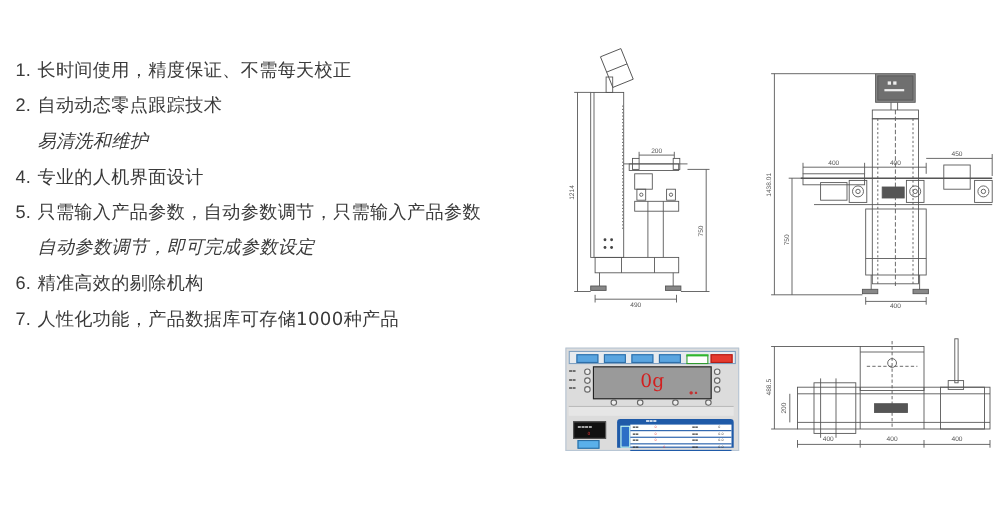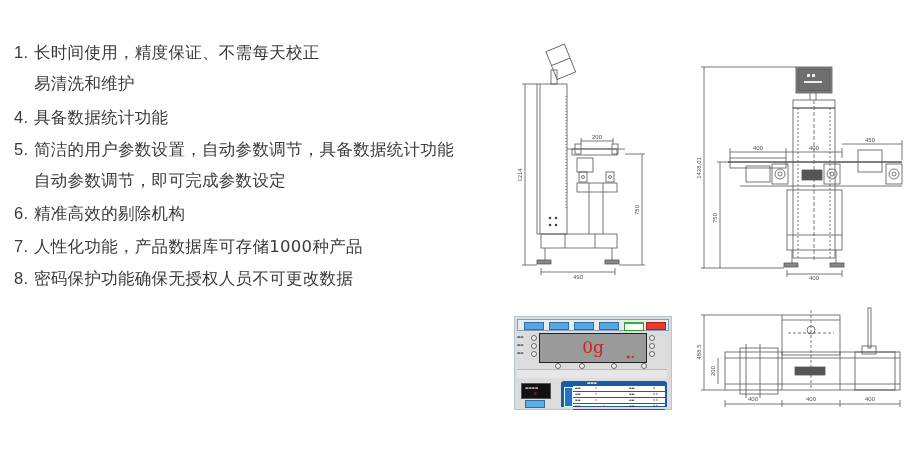--- a/index.html
+++ b/index.html
@@ -1,21 +1,21 @@
 <!DOCTYPE html>
 <html><head>
 <meta charset="utf-8">
 <style>
   html, body { margin:0; padding:0; background:#ffffff; }
   body { width:910px; height:466px; position:relative; overflow:hidden;
          font-family:"DejaVu Sans", "Liberation Sans", sans-serif; }
-  .features { position:absolute; left:14px; top:36px; width:470px; }
+  .features { position:absolute; left:14px; top:48px; width:470px; }
   .feat { position:relative; font-size:16.5px; color:#3a3a3a; line-height:32.3px; height:32.3px; white-space:nowrap; letter-spacing:0.3px; }
   .feat .num { display:inline-block; width:20px; font-family:"Liberation Sans", sans-serif; }
-  .feat.cont { padding-left:20px; }
+  .feat.cont { padding-left:20px;font-style:italic; }
   .drawing { position:absolute; }
   svg text { font-family:"Liberation Sans", sans-serif; fill:#555; }
   .hmi { position:absolute; left:514px; top:316px; width:156px; height:92px; background:#dcdcdc; border:1px solid #b8c6d4; }
   .hmi .topbar { position:absolute; left:2px; top:2px; width:150px; height:10px; background:#e7ebef; border:1px solid #7fa0c0; }
   .hmi .btn { position:absolute; top:2px; height:6px; width:18px; background:#5aa5e0; border:1px solid #2f6fa8; }
   .hmi .btn.green { background:#ffffff; border-color:#2f9a2f; border-top:2px solid #2fb52f; }
   .hmi .btn.red { background:#e53a2f; border-color:#b21f17; }
   .hmi .display { position:absolute; left:24px; top:16px; width:106px; height:28px; background:#9a9a9a; border:1px solid #222; }
   .hmi .weight { position:absolute; left:0; right:0; top:3px; text-align:center; color:#d21f1f; font-family:"DejaVu Serif", serif; font-size:17px; line-height:20px; }
   .hmi .unit-small { position:absolute; right:12px; bottom:3px; color:#c43030; font-size:4px; }
@@ -31,27 +31,27 @@
   .hmi .panel .side { position:absolute; left:3px; top:6px; width:7px; height:18px; background:#2c6fc6; border:1px solid #cfe; }
   .hmi .panel .rows { position:absolute; left:12px; top:5px; width:92px; height:20px; background:#fff; }
   .hmi .panel .row { height:5px; border-bottom:1px solid #1f5aa8; font-size:3px; color:#333; position:relative; }
   .hmi .panel .row span { position:absolute; top:0; }
 </style>
 </head>
 <body>
 
 <div class="features">
   <div class="feat"><span class="num">1.</span><span>长时间使用，精度保证、不需每天校正</span></div>
+  <div class="feat"><span class="num">2.</span><span>自动动态零点跟踪技术</span></div>
   <div class="feat cont"><span>易清洗和维护</span></div>
-  <div class="feat"><span class="num">4.</span><span>具备数据统计功能</span></div>
-  <div class="feat"><span class="num">5.</span><span>简洁的用户参数设置，自动参数调节，具备数据统计功能</span></div>
+  <div class="feat"><span class="num">4.</span><span>专业的人机界面设计</span></div>
+  <div class="feat"><span class="num">5.</span><span>只需输入产品参数，自动参数调节，只需输入产品参数</span></div>
   <div class="feat cont"><span>自动参数调节，即可完成参数设定</span></div>
   <div class="feat"><span class="num">6.</span><span>精准高效的剔除机构</span></div>
   <div class="feat"><span class="num">7.</span><span>人性化功能，产品数据库可存储1000种产品</span></div>
-  <div class="feat"><span class="num">8.</span><span>密码保护功能确保无授权人员不可更改数据</span></div>
 </div>
 
 <svg class="drawing" style="left:505px;top:40px" width="170" height="240" viewBox="0 0 170 240">
   <g stroke="#555" stroke-width="0.8" fill="none">
 
     <g transform="rotate(-22 58 22)">
         <rect x="46" y="6" width="20" height="30" fill="#fff"></rect>
         <line x1="46" y1="21" x2="66" y2="21"></line>
       </g>
     <rect x="46" y="30" width="6" height="14"></rect>

